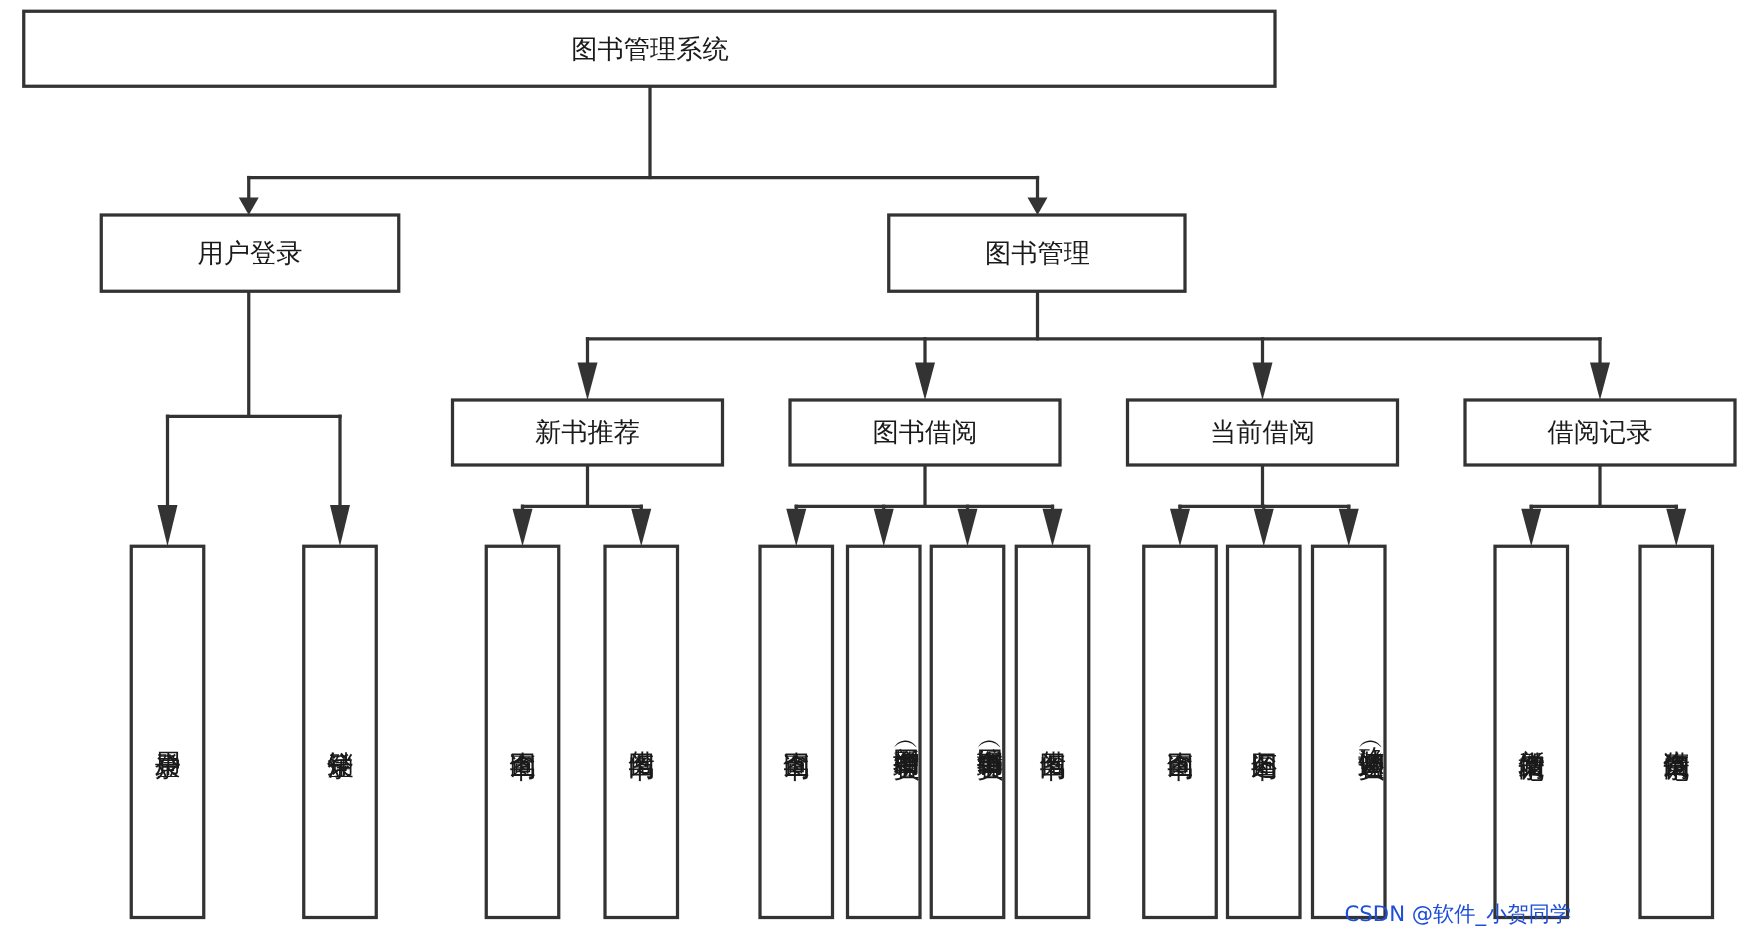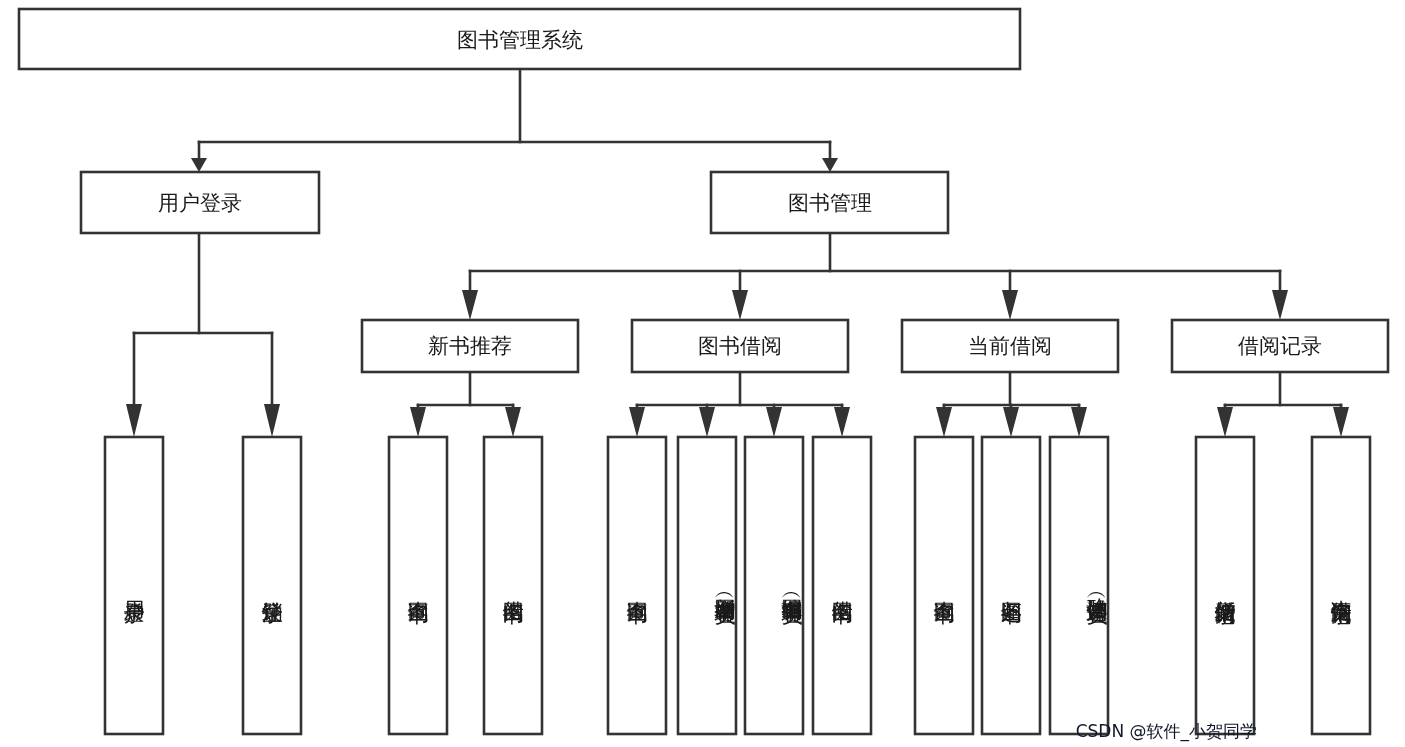--- a/index.html
+++ b/index.html
@@ -62,21 +62,21 @@
     text-align: center;
     white-space: nowrap;
     pointer-events: none;
   }
   .watermark {
     position: absolute;
     right: 9px;
     bottom: 4px;
     font-family: "DejaVu Sans", "Liberation Sans", sans-serif;
     font-size: 17px;
-    color: #0f172a;
+    color: #1d4ed8;
     white-space: nowrap;
   }
 </style>
 </head>
 <body>
 
 <div id="diagram-root">
 
   <svg class="diagram-svg" viewBox="0 0 1405 747">
 

